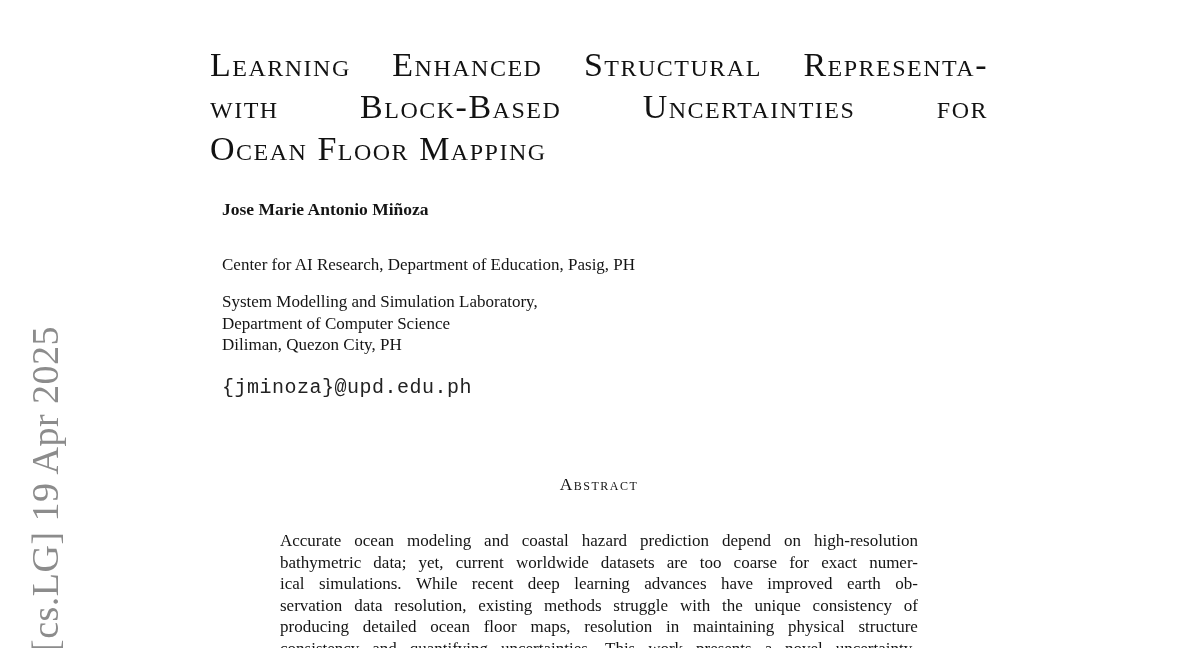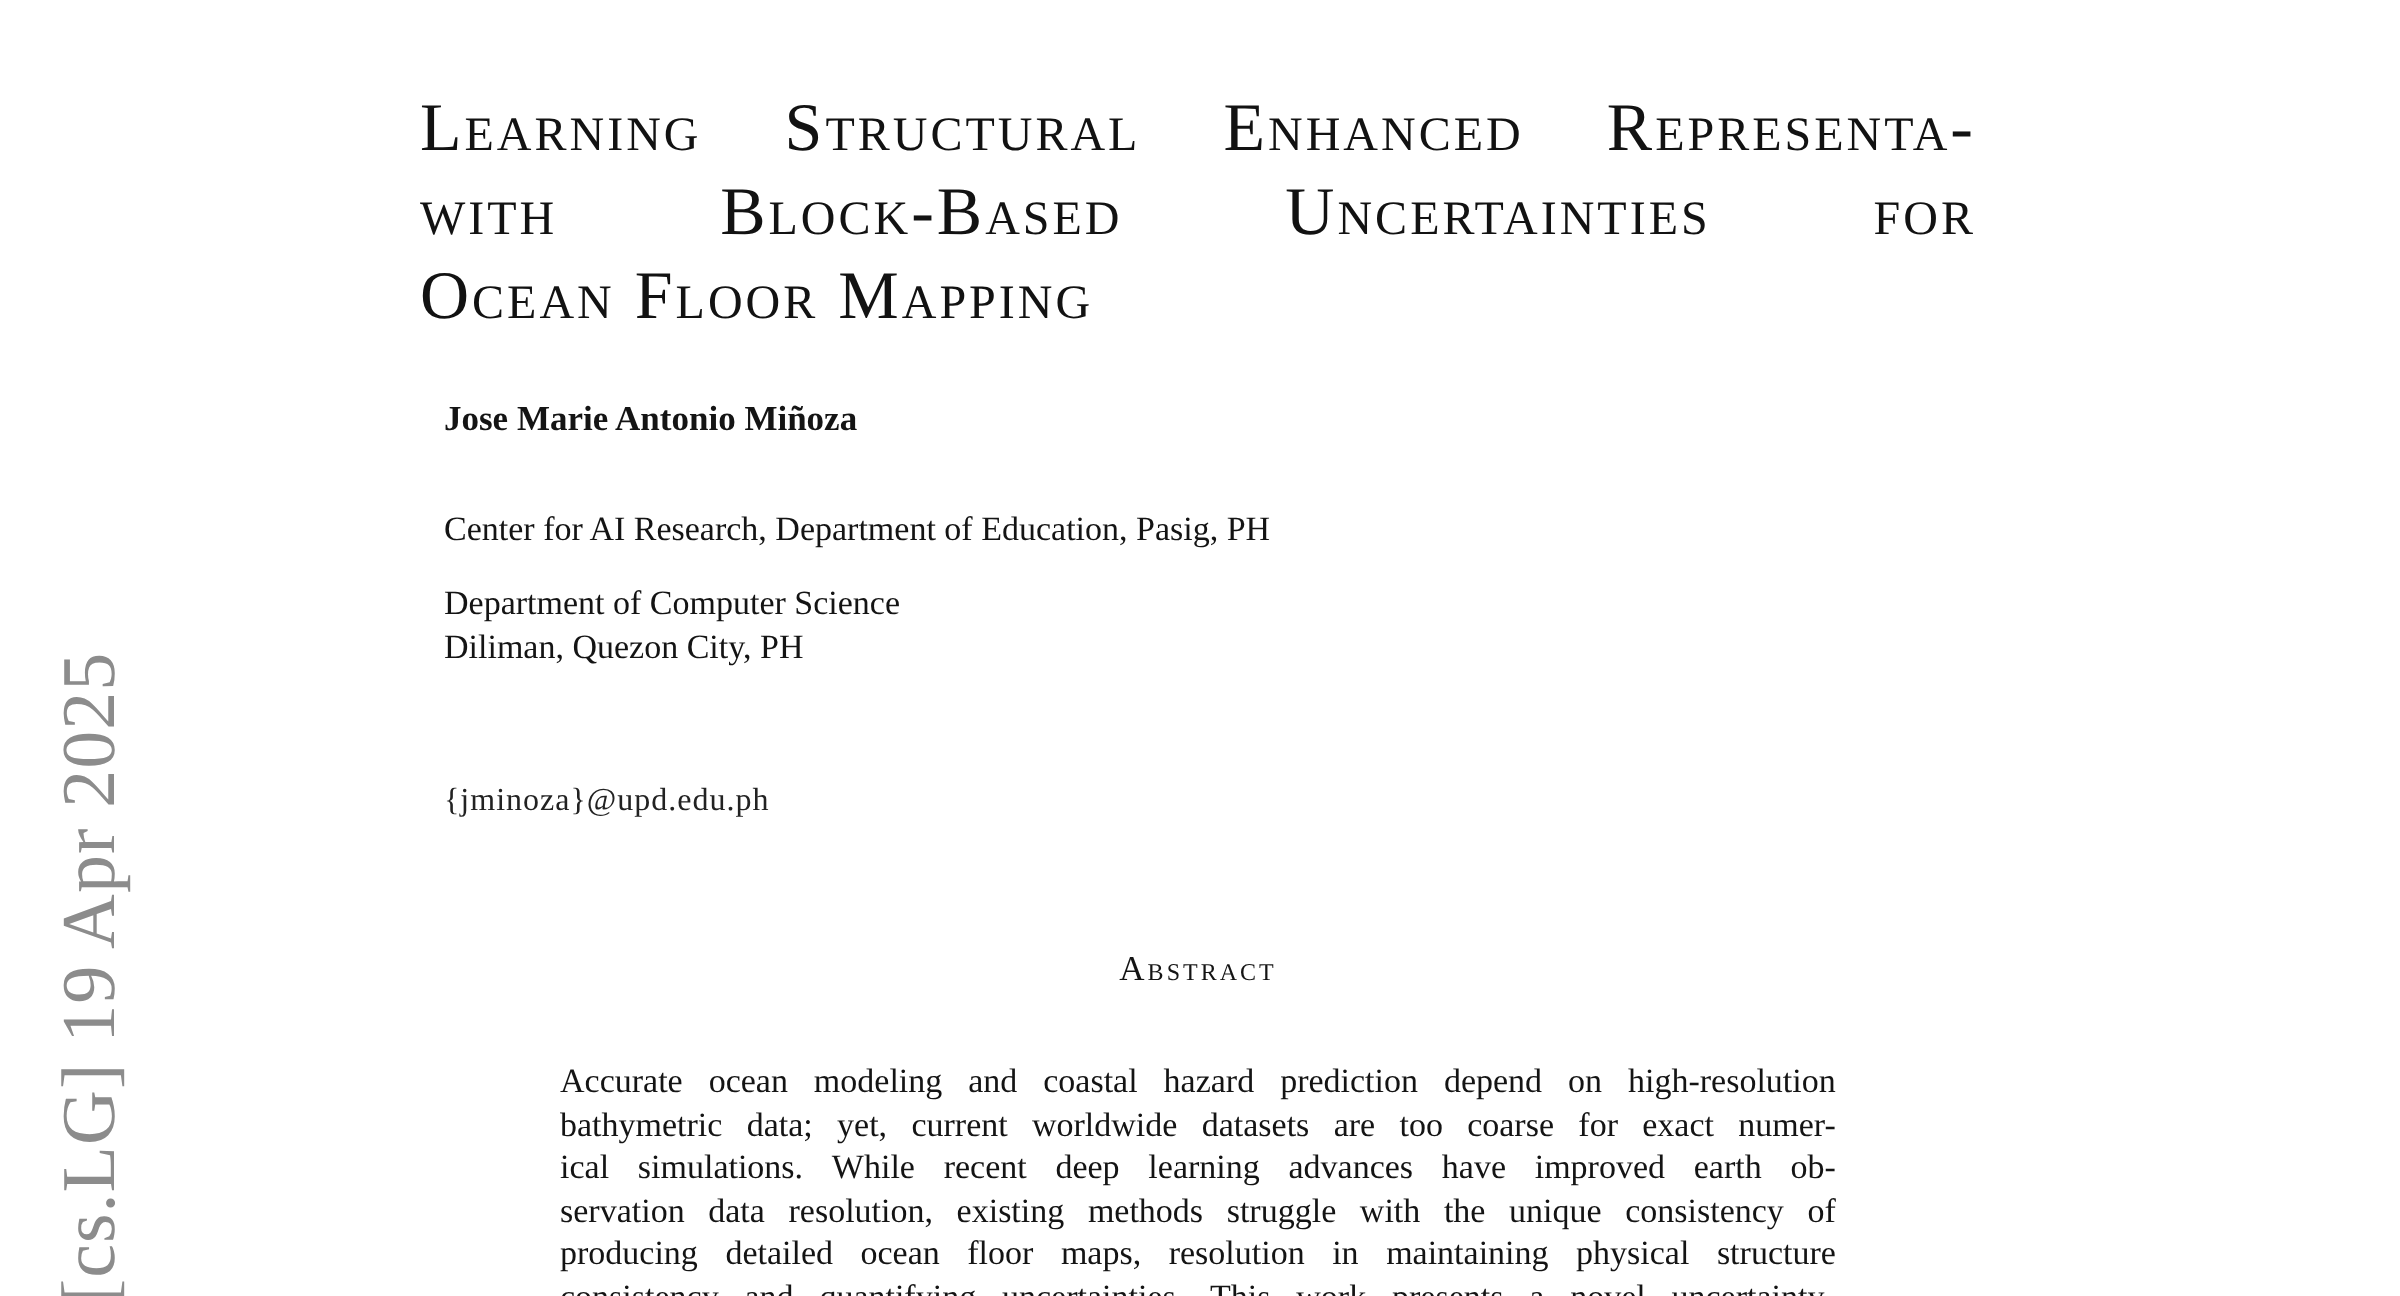--- a/index.html
+++ b/index.html
@@ -65,23 +65,23 @@
   .affil-secondary {
     position: absolute;
     left: 222px;
     top: 291px;
     font-size: 17px;
     line-height: 21.5px;
   }
   .email-line {
     position: absolute;
     left: 222px;
-    top: 392px;
-    font-family: Liberation Serif, serif;
-    font-size: 16px;
+    top: 376px;
+    font-family: Liberation Mono, monospace;
+    font-size: 20px;
     letter-spacing: 0.5px;
     color: #222222;
   }
 
   
   .abstract-heading {
     position: absolute;
     left: 280px;
     width: 638px;
     top: 474px;
@@ -100,38 +100,39 @@
   }
 </style>
 </head>
 <body style="background: rgb(255, 255, 255); color: rgb(20, 20, 20);">
 
 <div class="arxiv-stamp" style="color: rgb(140, 140, 140);">[cs.LG] 19 Apr 2025</div>
 
 <div class="title-block">
   <div class="justify">
       <span>Learning</span>
+      <span>Enhanced</span>
       <span>Structural</span>
-      <span>Enhanced</span>
       <span>Representa-</span>
     </div>
   <div class="justify">
       <span>with</span>
       <span>Block-Based</span>
       <span>Uncertainties</span>
       <span>for</span>
     </div>
   <div>Ocean Floor Mapping</div>
 </div>
 
 <div class="author-name">Jose Marie Antonio Miñoza</div>
 
 <div class="affil-primary">Center for AI Research, Department of Education, Pasig, PH</div>
 
 <div class="affil-secondary">
+  <div>System Modelling and Simulation Laboratory,</div>
   <div>Department of Computer Science</div>
   <div>Diliman, Quezon City, PH</div>
 </div>
 
 <div class="email-line">{jminoza}@upd.edu.ph</div>
 
 <div class="abstract-heading">Abstract</div>
 
 <div class="abstract-body">
   <div class="justify">

